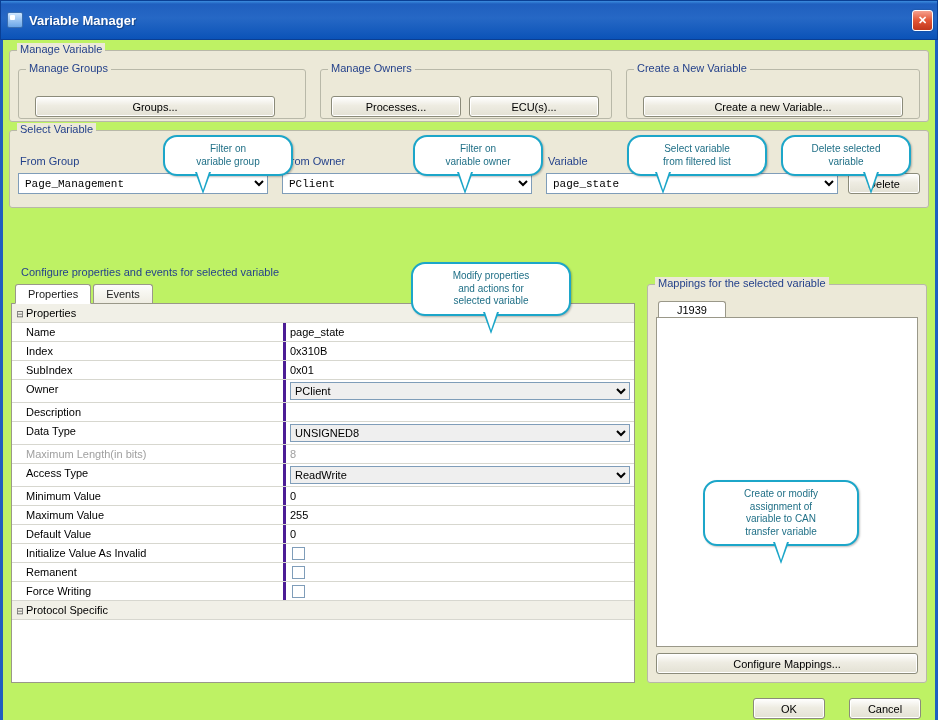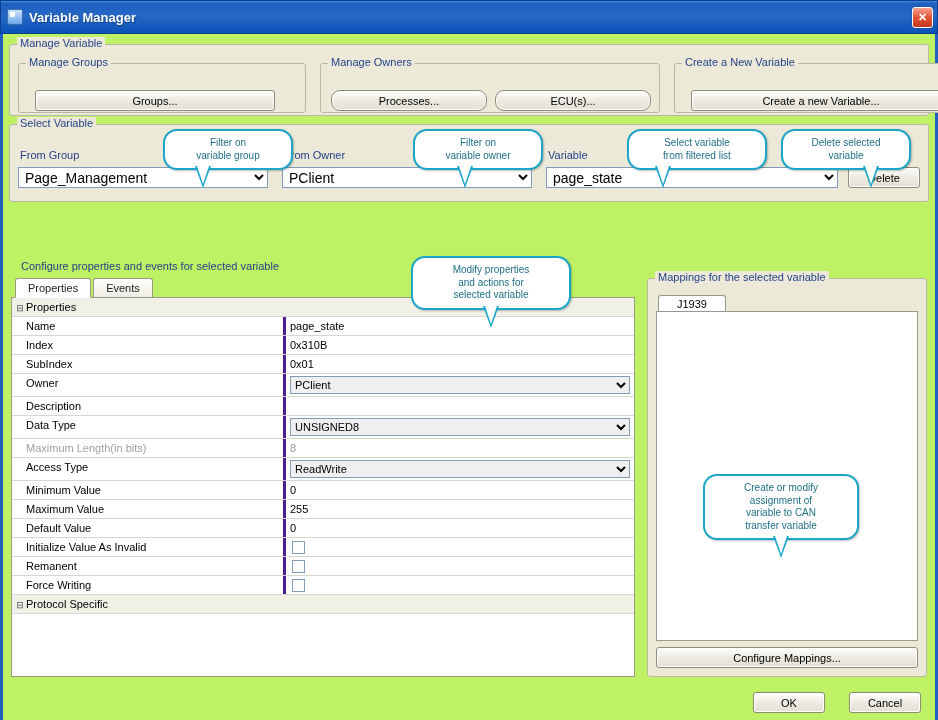--- a/index.html
+++ b/index.html
@@ -8,21 +8,21 @@
     font-family: Tahoma, Arial, sans-serif;
     font-size: 11px;
     background: #ece9d8;
     width: 938px;
     height: 720px;
     overflow: hidden;
     position: relative;
   }
   .titlebar {
     background: linear-gradient(to bottom, #3c8cde 0%, #1f5fbf 8%, #2668c5 45%, #0b53b8 100%);
-    height: 34px;
+    height: 40px;
     color: #fff;
     font-weight: bold;
     font-size: 13px;
     display: flex;
     align-items: center;
     padding: 0 4px 0 6px;
     border: 1px solid #0a3f94;
   }
   .titlebar .app-icon {
     width: 16px; height: 16px;
@@ -80,39 +80,39 @@
     font-size: 11px;
     font-family: inherit;
     padding: 2px 10px;
     height: 21px;
     cursor: pointer;
     box-shadow: inset 0 0 0 1px #fff;
   }
   select.win, input.win {
     border: 1px solid #7f9db9;
     background: #fff;
-    font-size: 14px;
-    font-family: Liberation Sans, sans-serif;
+    font-size: 11px;
+    font-family: Liberation Mono, monospace;
     height: 21px;
     padding: 1px 2px;
   }
   select.win { padding-right: 14px; }
 
   
   .manage-variable { margin: 6px 0 8px 0; }
   .manage-row { display: flex; gap: 14px; padding: 4px 0 0 0; }
   .mg-groups { flex: 0 0 288px; }
   .mg-owners { flex: 0 0 292px; }
   .mg-create { flex: 1; }
   .mg-groups .inner, .mg-owners .inner, .mg-create .inner {
     padding-top: 12px;
   }
   .mg-groups button { width: 240px; margin-left: 8px; }
   .mg-owners .inner { display: flex; gap: 8px; padding-left: 2px; }
-  .mg-owners button { width: 156px; border-radius: 9px; }
+  .mg-owners button { width: 130px; }
   .mg-create button { width: 260px; margin-left: 8px; }
 
   
   .select-variable { margin-bottom: 10px; padding-bottom: 12px; }
   .sv-row { display: flex; gap: 14px; padding-top: 4px; }
   .sv-group { flex: 0 0 250px; }
   .sv-owner { flex: 0 0 250px; }
   .sv-var   { flex: 1; display: flex; gap: 10px; }
   .sv-var select { flex: 1; }
   .sv-box { position: relative; padding-top: 24px; }

